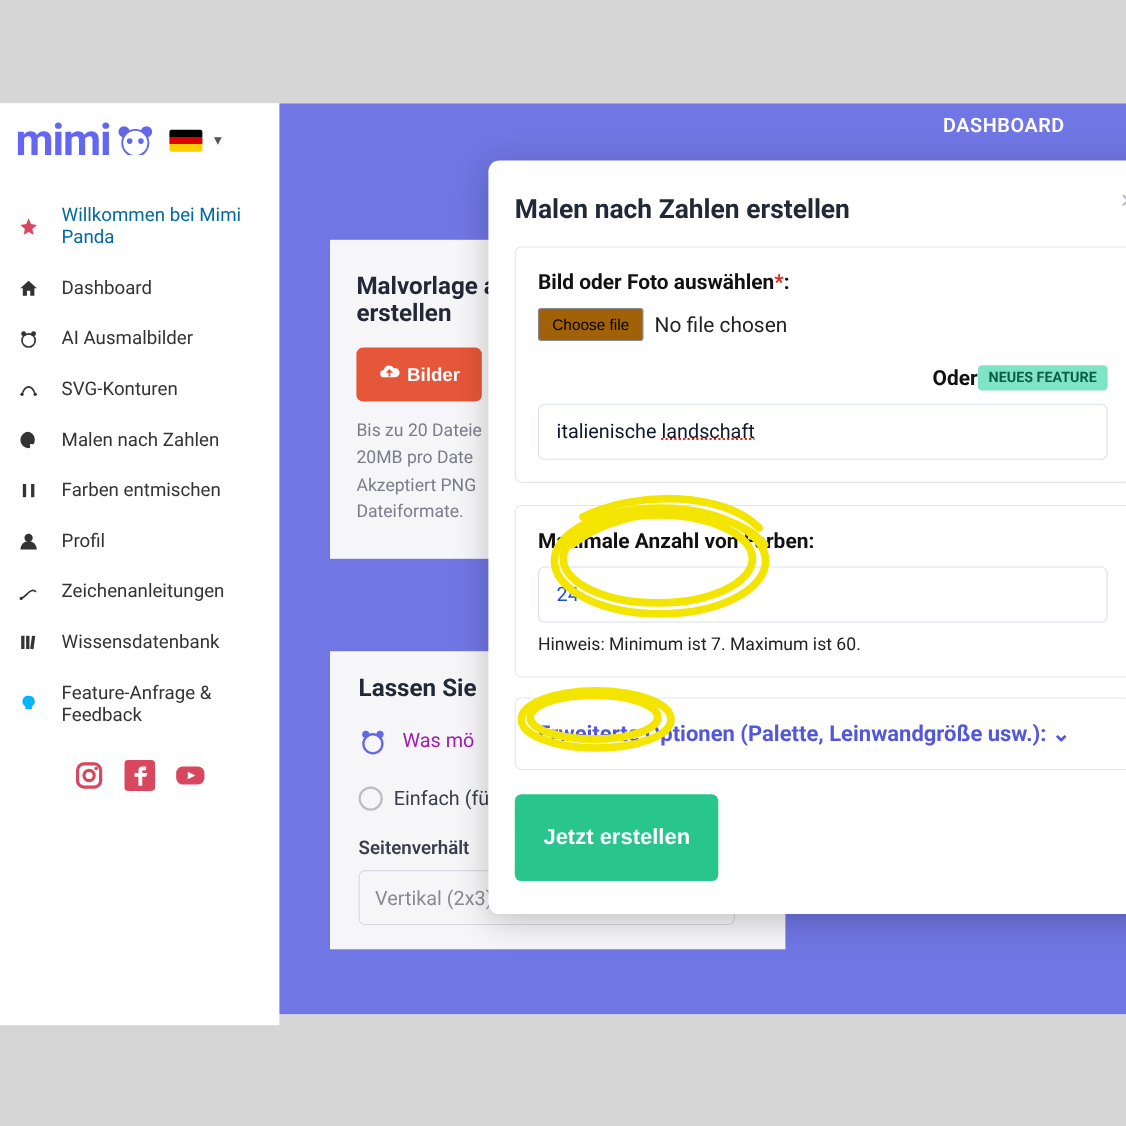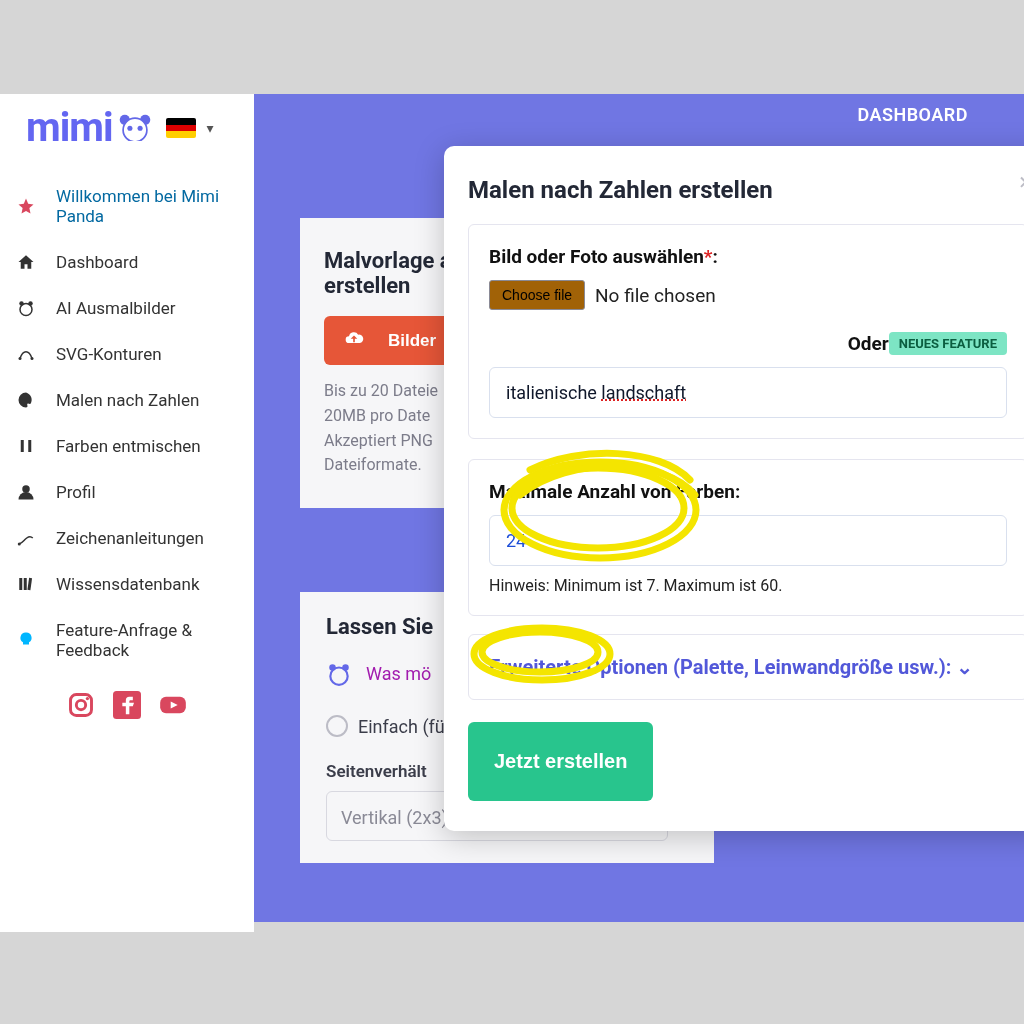--- a/index.html
+++ b/index.html
@@ -1,39 +1,39 @@
 <!DOCTYPE html>
 <html><head>
 <meta charset="utf-8">
 <style>
   html,body{margin:0;padding:0;font-family:-apple-system,"Segoe UI",Roboto,Helvetica,Arial,sans-serif;background:#d6d6d6;}
   .canvas{width:1024px;height:1024px;position:relative;overflow:hidden;margin:0 auto;background:#d6d6d6;}
   .app{position:absolute;left:0;top:94px;width:1024px;height:828px;background:#fff;}
   
   .sidebar{position:absolute;left:0;top:0;width:254px;height:828px;background:#fff;padding-top:10px;}
-  .logo{display:flex;align-items:center;gap:6px;padding-left:26px;margin-bottom:22px;}
+  .logo{display:flex;align-items:center;gap:6px;padding-left:14px;margin-bottom:22px;}
   .logo-text{font-size:40px;font-weight:700;color:#6366f1;letter-spacing:-1px;}
   .logo-panda{width:34px;height:30px;position:relative;}
   .flag{width:30px;height:20px;border-radius:2px;background:linear-gradient(to bottom,#000 33%,#dd0000 33% 66%,#ffce00 66%);margin-left:8px;}
   .caret{font-size:14px;color:#555;margin-left:4px;}
   .nav{list-style:none;padding:0;margin:0;}
   .nav li{display:flex;align-items:center;gap:20px;padding:13px 16px;font-size:17px;color:#333;cursor:pointer;}
   .nav .icon{width:20px;height:20px;flex:none;display:flex;align-items:center;justify-content:center;}
   .icon svg{width:18px;height:18px;fill:#333;}
   .nav li.active .icon svg{fill:#d9475e;}
   .nav li.active{color:#0369a1;}
   .socials{display:flex;gap:18px;justify-content:center;margin-top:18px;}
   .socials svg{width:28px;height:28px;fill:#d9475e;}
   
   .rightbg{position:absolute;left:254px;top:0;width:770px;background:#7076e3;height:828px;}
   .topbar{height:40px;display:flex;align-items:center;justify-content:flex-end;color:#fff;font-weight:600;padding-right:56px;font-size:18px;letter-spacing:.5px;}
   .content{position:absolute;left:300px;top:124px;width:724px;height:704px;}
   .card{background:#f6f6f8;border-radius:0;padding:30px 24px;width:362px;margin-bottom:84px;}
   .card h3{margin:0 0 18px 0;font-size:22px;font-weight:700;color:#232836;}
-  .orange-btn{background:#e65638;color:#fff;border:none;border-radius:6px;padding:12px 20px;font-size:17px;font-weight:600;display:inline-flex;align-items:center;gap:24px;}
+  .orange-btn{background:#e65638;color:#fff;border:none;border-radius:6px;padding:12px 20px;font-size:17px;font-weight:600;display:inline-flex;align-items:center;gap:6px;}
   .orange-btn svg{width:20px;height:20px;fill:#fff;}
   .helptext{color:#7c7c8a;font-size:16px;line-height:1.55;margin-top:14px;}
   .card2{background:#f6f6f8;border-radius:0;padding:22px 26px;width:362px;}
   .card2 h3{margin:0 0 22px 0;font-size:22px;font-weight:700;color:#232836;}
   .textprompt{display:flex;align-items:center;gap:14px;}
   .panda-small{width:26px;height:24px;}
   .tptext{color:#a21caf;font-size:18px;}
   .radio-row{display:flex;align-items:center;gap:10px;margin-top:30px;font-size:18px;color:#3b3d4a;}
   .radio-circ{width:18px;height:18px;border:2px solid #bcbcc6;border-radius:50%;}
   .ar-label{margin-top:24px;font-size:17px;font-weight:600;color:#3b3d4a;}

